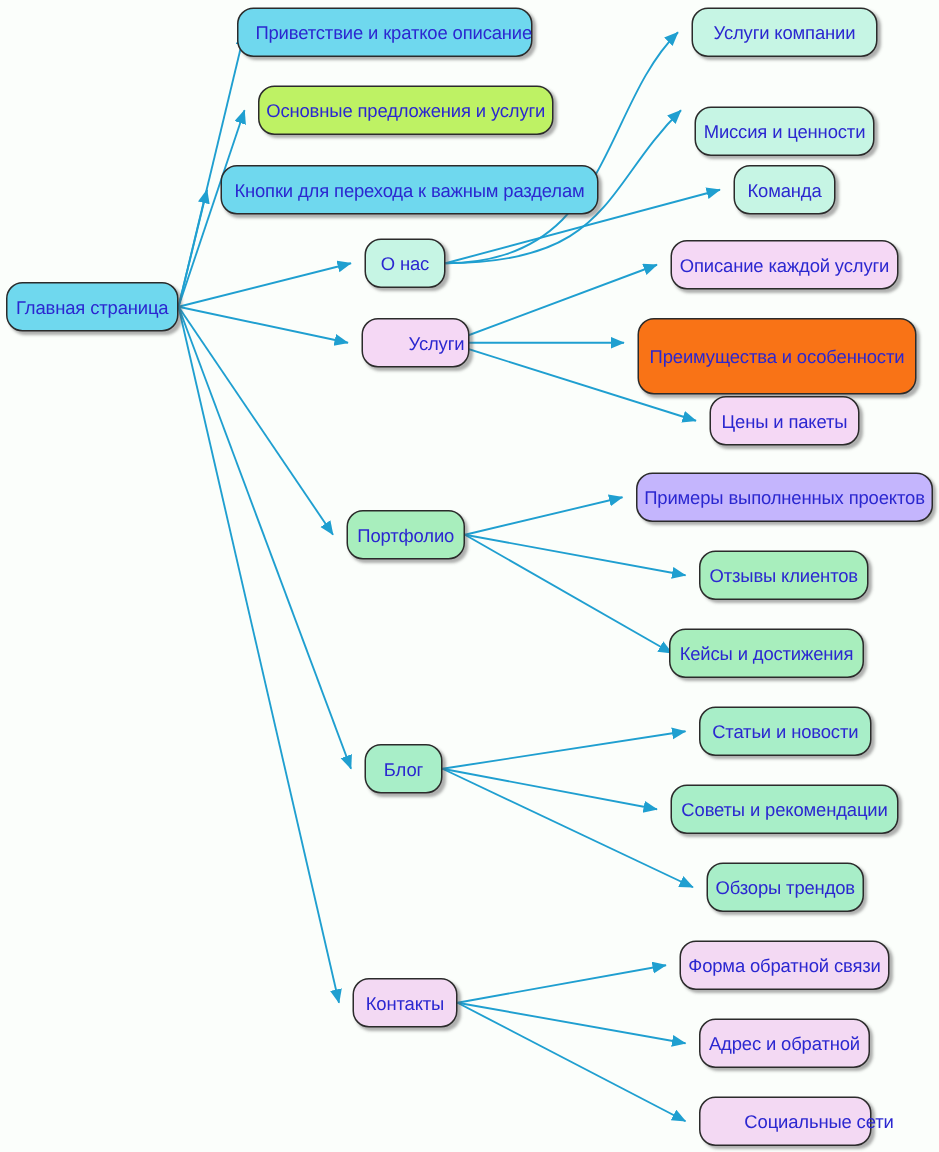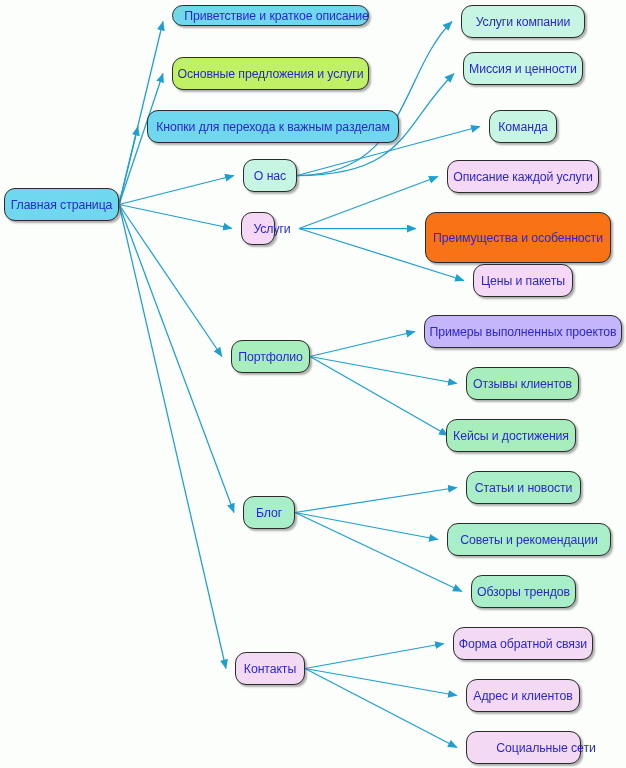--- a/index.html
+++ b/index.html
@@ -72,42 +72,42 @@
         <path d="M295,512.5 L462,591.5" fill="none" stroke="#1f9fd0" stroke-width="1.25" marker-end="url(#arrow)"></path>
         <path d="M305,668.5 L444,643.5" fill="none" stroke="#1f9fd0" stroke-width="1.25" marker-end="url(#arrow)"></path>
         <path d="M305,668.5 L457,695.5" fill="none" stroke="#1f9fd0" stroke-width="1.25" marker-end="url(#arrow)"></path>
         <path d="M305,668.5 L457,747.5" fill="none" stroke="#1f9fd0" stroke-width="1.25" marker-end="url(#arrow)"></path>
       </g>
   </svg>
   <div id="node-layer">
       <div class="node" style="left: 4px; top: 188px; width: 115px; height: 33px; background: rgb(111, 216, 238);">
         <span>Главная страница</span>
       </div>
-      <div class="node" style="left: 172px; top: 5px; width: 197px; height: 21px; background: rgb(111, 216, 238); padding-left: 12px;">
+      <div class="node" style="left: 158px; top: 5px; width: 197px; height: 33px; background: rgb(111, 216, 238); padding-left: 12px;">
         <span>Приветствие и краткое описание</span>
       </div>
       <div class="node" style="left: 172px; top: 57px; width: 197px; height: 33px; background: #bef264;">
         <span>Основные предложения и услуги</span>
       </div>
       <div class="node" style="left: 147px; top: 110px; width: 252px; height: 33px; background: rgb(111, 216, 238);">
         <span>Кнопки для перехода к важным разделам</span>
       </div>
       <div class="node" style="left: 243px; top: 159px; width: 54px; height: 33px; background: rgb(198, 245, 228);">
         <span>О нас</span>
       </div>
       <div class="node" style="left: 461px; top: 5px; width: 124px; height: 33px; background: rgb(198, 245, 228);">
         <span>Услуги компании</span>
       </div>
-      <div class="node" style="left: 463px; top: 52px; width: 120px; height: 33px; background: rgb(198, 245, 228);">
+      <div class="node" style="left: 463px; top: 71px; width: 120px; height: 33px; background: rgb(198, 245, 228);">
         <span>Миссия и ценности</span>
       </div>
       <div class="node" style="left: 489px; top: 110px; width: 68px; height: 33px; background: rgb(198, 245, 228);">
         <span>Команда</span>
       </div>
-      <div class="node" style="left: 241px; top: 212px; width: 34px; height: 33px; background: rgb(245, 216, 245); padding-left: 28px;">
+      <div class="node" style="left: 241px; top: 212px; width: 72px; height: 33px; background: rgb(245, 216, 245); padding-left: 28px;">
         <span>Услуги</span>
       </div>
       <div class="node" style="left: 447px; top: 160px; width: 152px; height: 33px; background: rgb(245, 216, 245);">
         <span>Описание каждой услуги</span>
       </div>
       <div class="node" style="left: 425px; top: 212px; width: 186px; height: 51px; background: #f97316;">
         <span>Преимущества и особенности</span>
       </div>
       <div class="node" style="left: 473px; top: 264px; width: 100px; height: 33px; background: rgb(245, 216, 245);">
         <span>Цены и пакеты</span>
@@ -123,32 +123,32 @@
       </div>
       <div class="node" style="left: 446px; top: 419px; width: 130px; height: 33px; background: rgb(168, 238, 189);">
         <span>Кейсы и достижения</span>
       </div>
       <div class="node" style="left: 243px; top: 496px; width: 52px; height: 33px; background: rgb(168, 238, 200);">
         <span>Блог</span>
       </div>
       <div class="node" style="left: 466px; top: 471px; width: 115px; height: 33px; background: rgb(168, 238, 200);">
         <span>Статьи и новости</span>
       </div>
-      <div class="node" style="left: 447px; top: 523px; width: 164px; height: 33px; background: rgb(168, 238, 200);">
+      <div class="node" style="left: 447px; top: 523px; width: 152px; height: 33px; background: rgb(168, 238, 200);">
         <span>Советы и рекомендации</span>
       </div>
       <div class="node" style="left: 471px; top: 575px; width: 105px; height: 33px; background: rgb(168, 238, 200);">
         <span>Обзоры трендов</span>
       </div>
       <div class="node" style="left: 235px; top: 652px; width: 70px; height: 33px; background: rgb(243, 217, 243);">
         <span>Контакты</span>
       </div>
       <div class="node" style="left: 453px; top: 627px; width: 140px; height: 33px; background: rgb(243, 217, 243);">
         <span>Форма обратной связи</span>
       </div>
       <div class="node" style="left: 466px; top: 679px; width: 114px; height: 33px; background: rgb(243, 217, 243);">
-        <span>Адрес и клиентов</span>
+        <span>Адрес и обратной</span>
       </div>
       <div class="node" style="left: 466px; top: 731px; width: 115px; height: 33px; background: rgb(243, 217, 243); padding-left: 45px;">
         <span>Социальные сети</span>
       </div>
     </div>
 </div>
 
 </body></html>

